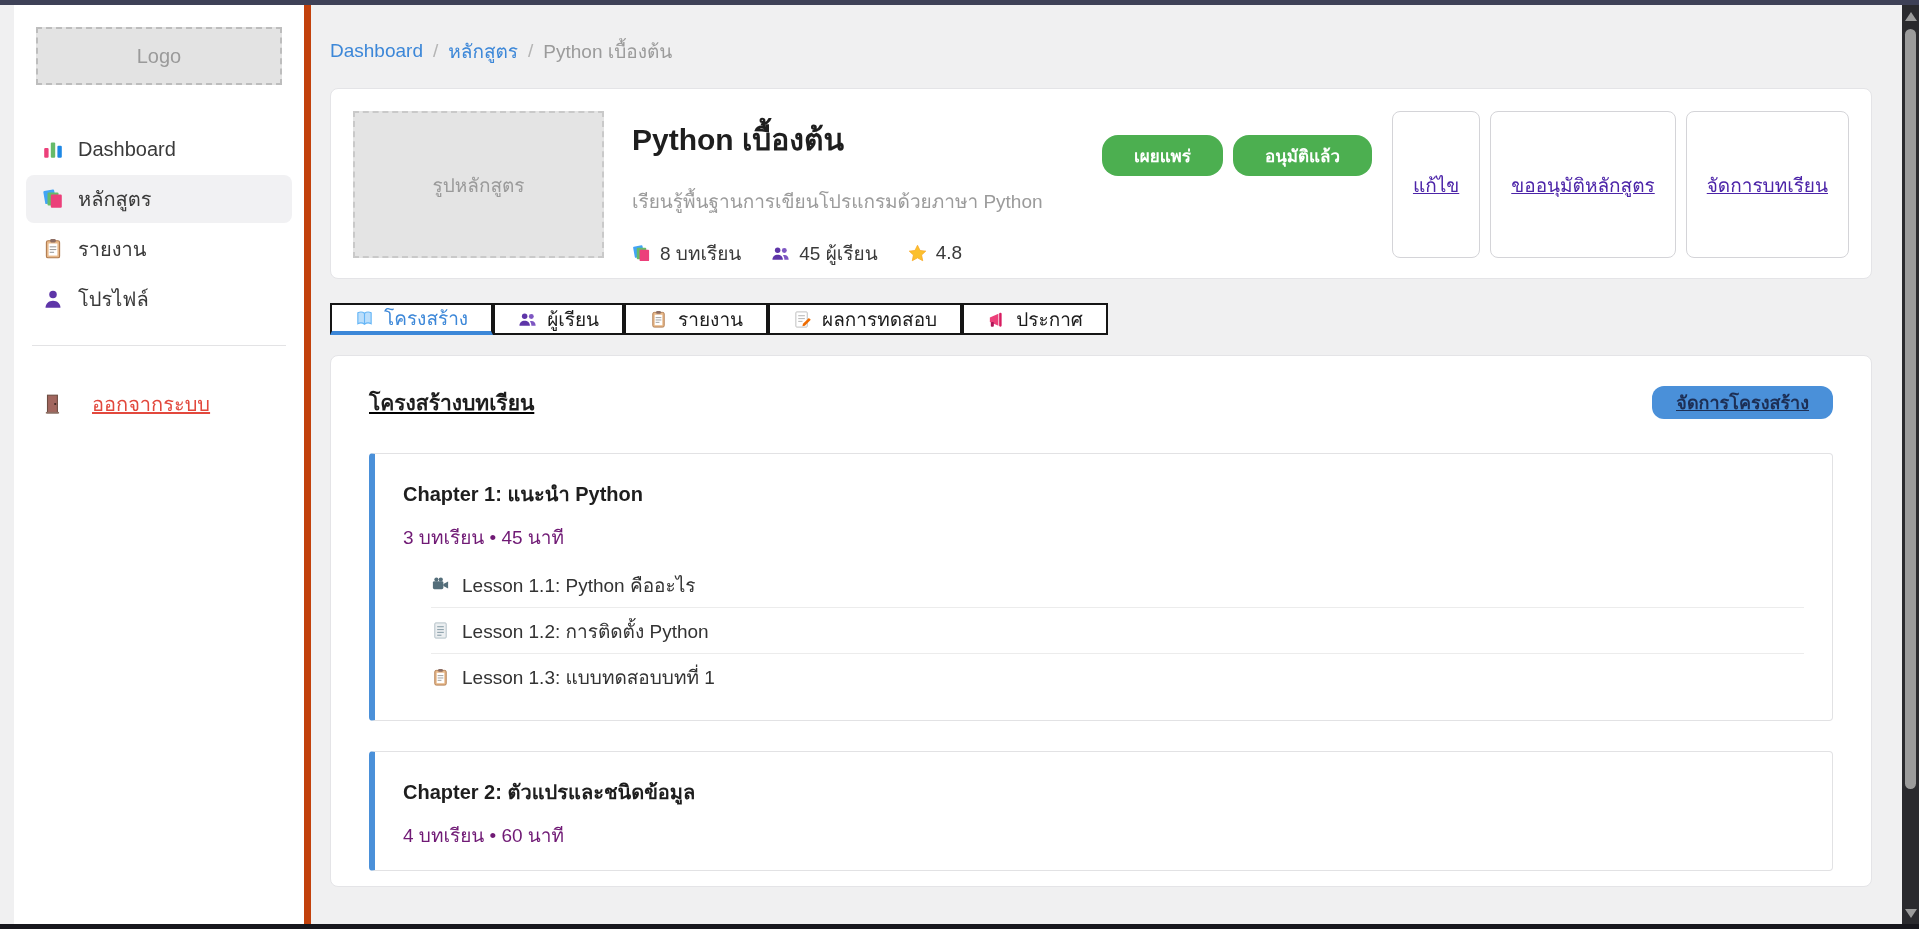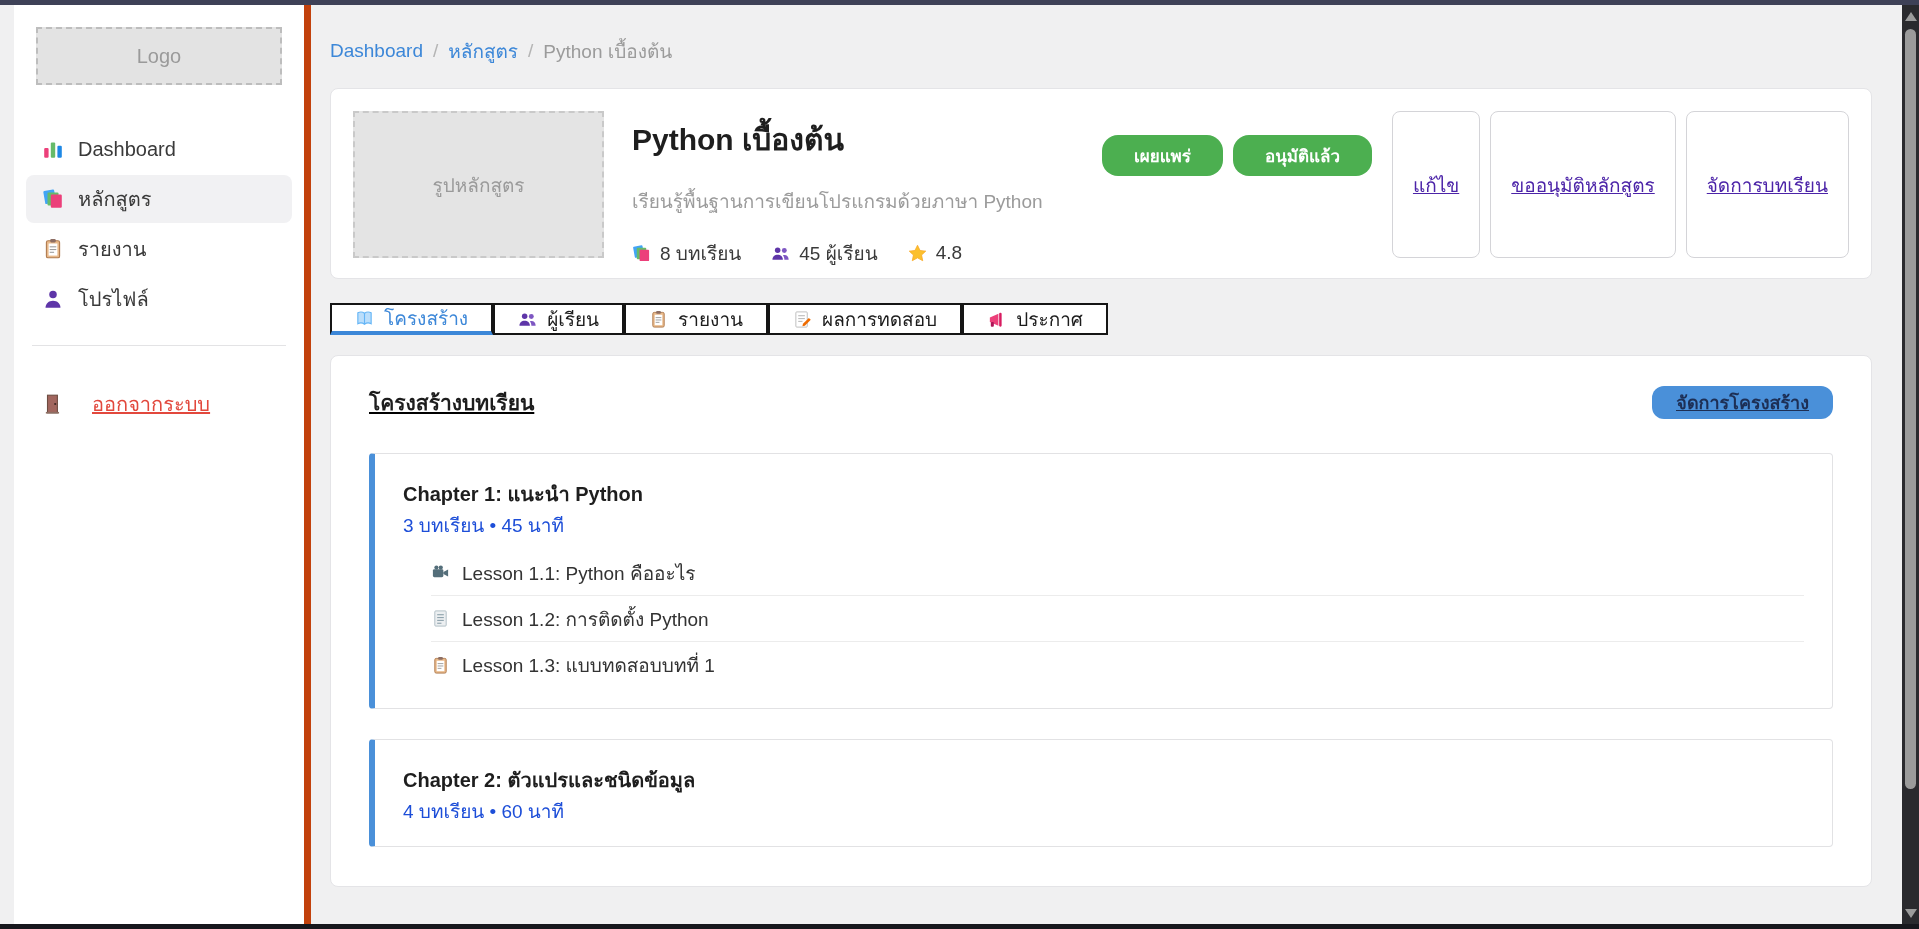--- a/index.html
+++ b/index.html
@@ -69,21 +69,21 @@
   .content-card { margin-top:20px; background:#fff; border:1px solid #e4e4e7; border-radius:8px;
                   padding:30px 38px; height:532px; }
   .content-head { display:flex; align-items:flex-start; justify-content:space-between;text-decoration:underline; }
   .content-title { font-size:21px; font-weight:bold; color:#1d1d1d; }
   .manage-btn { background:#4a90d9; border:none; border-radius:12px; padding:2px 24px; cursor:pointer;
                 font-size:18px; font-weight:bold; color:#1d2f55; text-decoration:underline;
                 font-family:"Liberation Sans","DejaVu Sans",sans-serif; }
   .chapter-card { margin-top:34px; border:1px solid #e2e2e4; border-left:6px solid #4a90d9; border-radius:4px;
                   padding:24px 28px 20px 28px; background:#fff; }
   .chapter-title { font-size:20px; font-weight:bold; color:#1e1e1e; }
-  .chapter-meta { font-size:19px; color:#1d4ed8; }
+  .chapter-meta { font-size:19px; color:#701a75; margin-top:12px; }
   .lessons { margin:10px 0 0 28px; }
   .lesson-row { display:flex; align-items:center; gap:12px; height:46px; font-size:19px; color:#333;
                 border-bottom:1px solid #ececec; }
   .lesson-row:last-child { border-bottom:none; }
 </style>
 </head>
 <body>
 
 <div class="screen">
   <div class="top-strip"></div>

